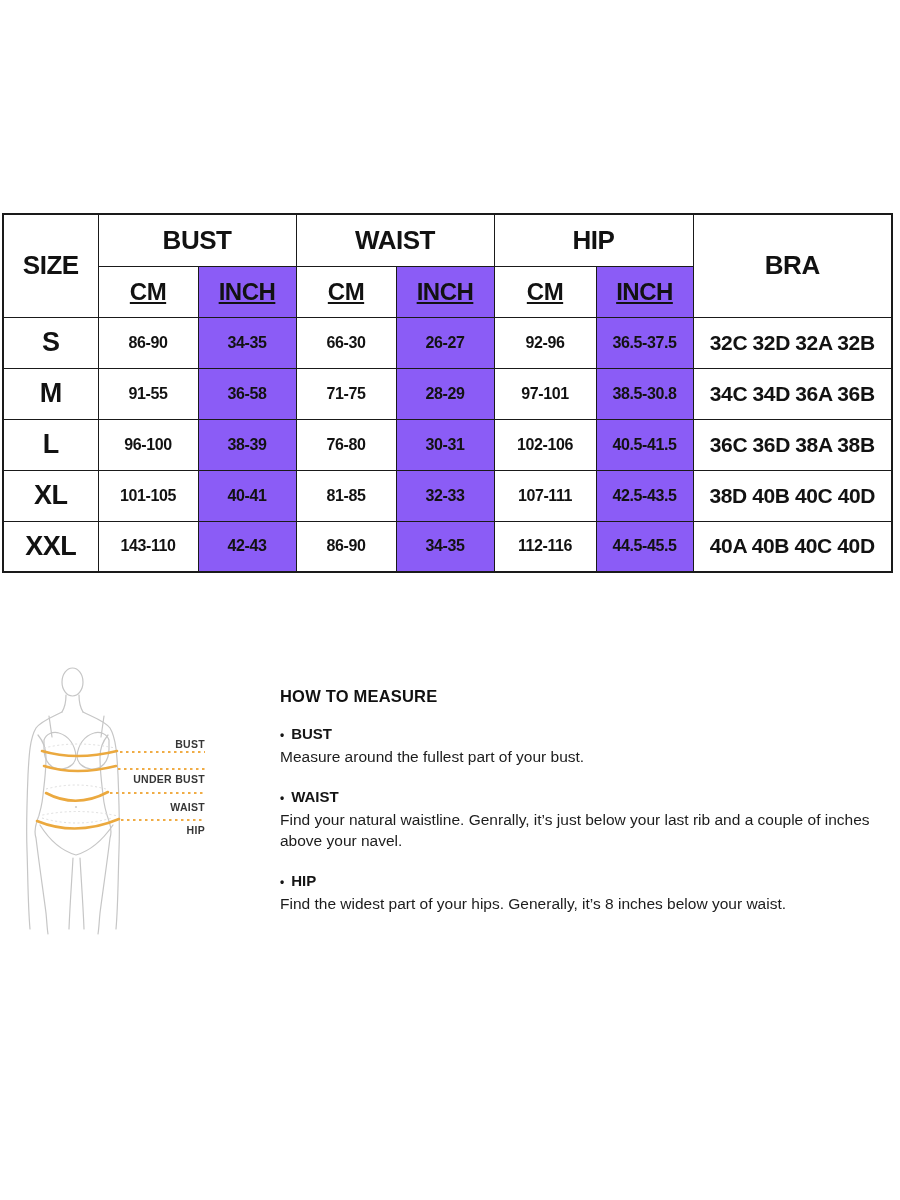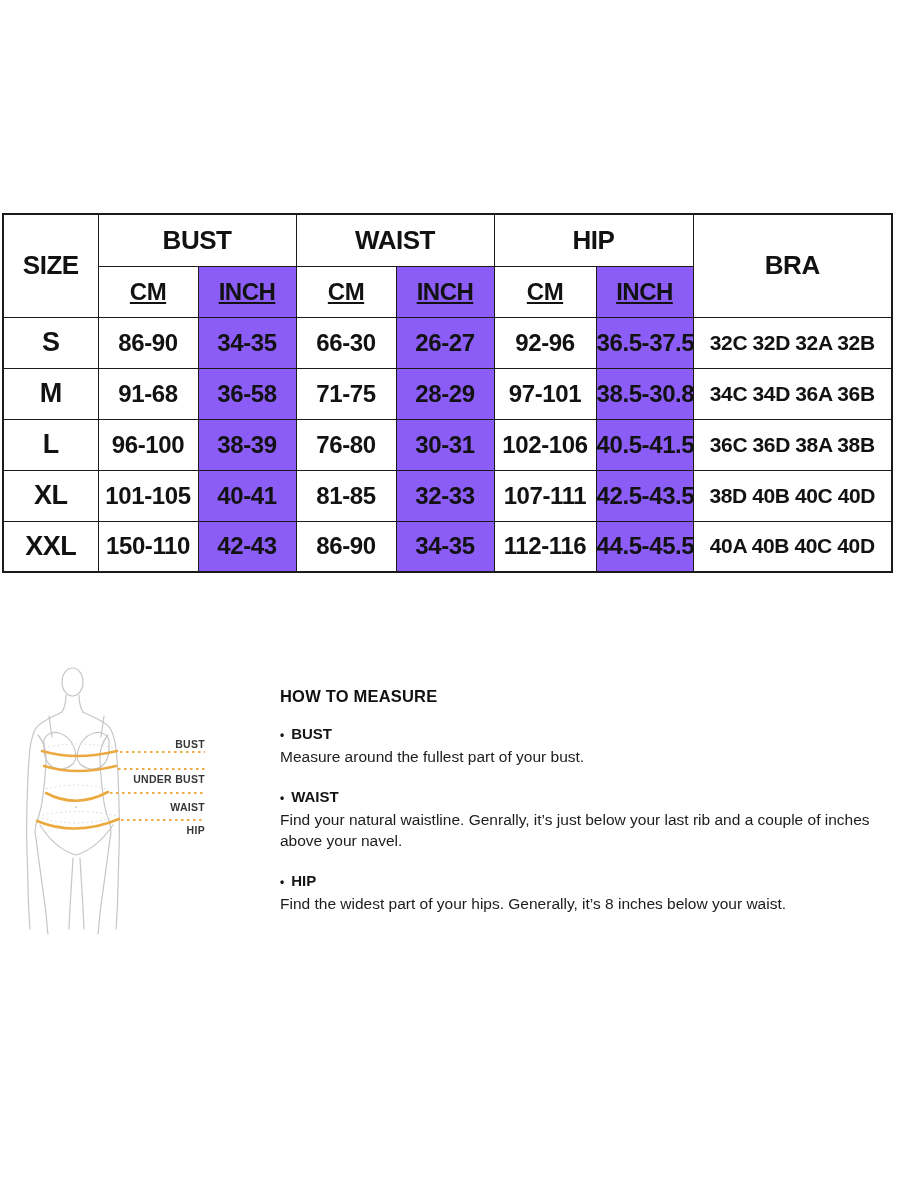--- a/index.html
+++ b/index.html
@@ -16,21 +16,21 @@
   }
   table.size-chart th, table.size-chart td {
     border:1px solid #1a1a1a; text-align:center; vertical-align:middle; padding:0;
     color:#121212; font-weight:bold; overflow:hidden; white-space:nowrap;
   }
   tr.group-row  { height:52px; }
   tr.sub-row    { height:51px; }
   tbody tr      { height:51px; }
   .group-row th { font-size:26px; letter-spacing:-0.5px; }
   .sub-row th   { font-size:24px; letter-spacing:-0.5px;text-decoration:underline; }
-  tbody td      { font-size:24px; letter-spacing:-0.4px; }
+  tbody td      { font-size:16px; letter-spacing:-0.4px; }
   td.size-label { font-size:27px; letter-spacing:-0.5px; }
   td.bra-cell   { font-size:21px; letter-spacing:-0.4px; }
   .hl           { background:#8b5cf6; }
 
   
   .measure {
     position:absolute; left:280px; top:687px; width:622px; color:#1c1c1c;
   }
   .measure h3 {
     margin:0 0 19px 0; font-size:16.5px; font-weight:bold; letter-spacing:0.2px; color:#111;
@@ -91,21 +91,21 @@
         <td>86-90</td>
         <td class="hl">34-35</td>
         <td>66-30</td>
         <td class="hl">26-27</td>
         <td>92-96</td>
         <td class="hl">36.5-37.5</td>
         <td class="bra-cell">32C 32D 32A 32B</td>
       </tr>
       <tr>
         <td class="size-label">M</td>
-        <td>91-68</td>
+        <td>91-55</td>
         <td class="hl">36-58</td>
         <td>71-75</td>
         <td class="hl">28-29</td>
         <td>97-101</td>
         <td class="hl">38.5-30.8</td>
         <td class="bra-cell">34C 34D 36A 36B</td>
       </tr>
       <tr>
         <td class="size-label">L</td>
         <td>96-100</td>
@@ -121,21 +121,21 @@
         <td>101-105</td>
         <td class="hl">40-41</td>
         <td>81-85</td>
         <td class="hl">32-33</td>
         <td>107-111</td>
         <td class="hl">42.5-43.5</td>
         <td class="bra-cell">38D 40B 40C 40D</td>
       </tr>
       <tr>
         <td class="size-label">XXL</td>
-        <td>150-110</td>
+        <td>143-110</td>
         <td class="hl">42-43</td>
         <td>86-90</td>
         <td class="hl">34-35</td>
         <td>112-116</td>
         <td class="hl">44.5-45.5</td>
         <td class="bra-cell">40A 40B 40C 40D</td>
       </tr>
     </tbody>
   </table>
 

